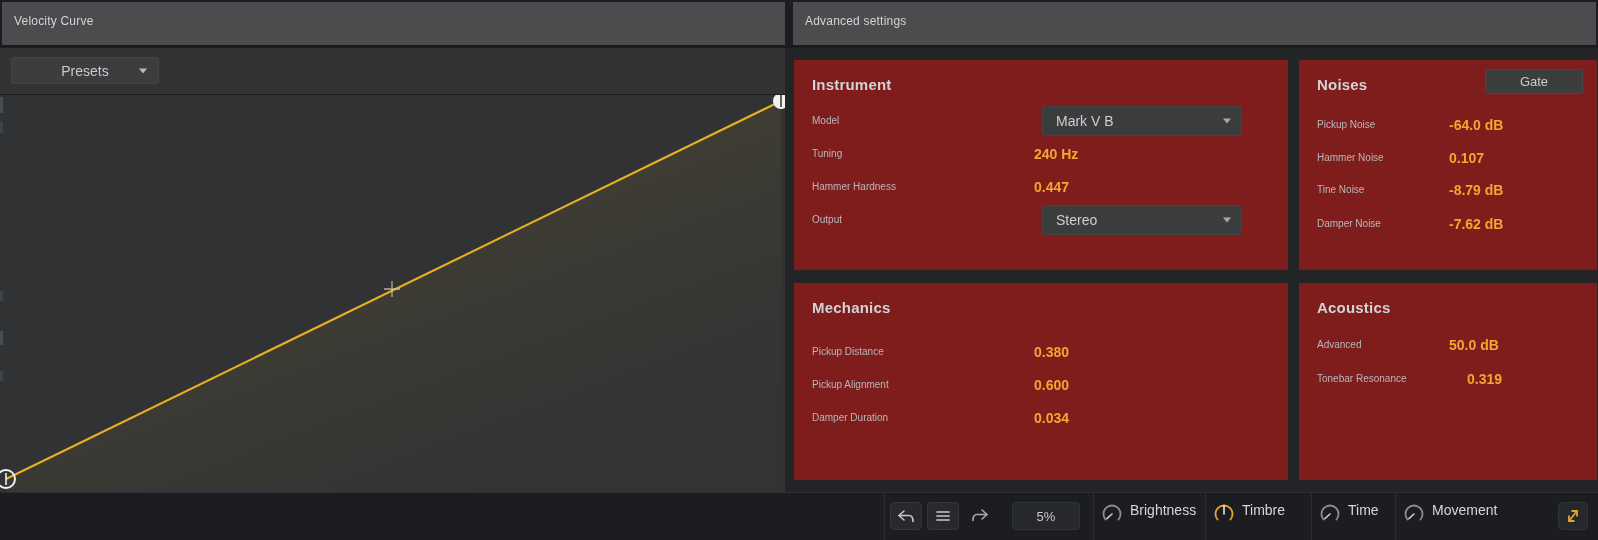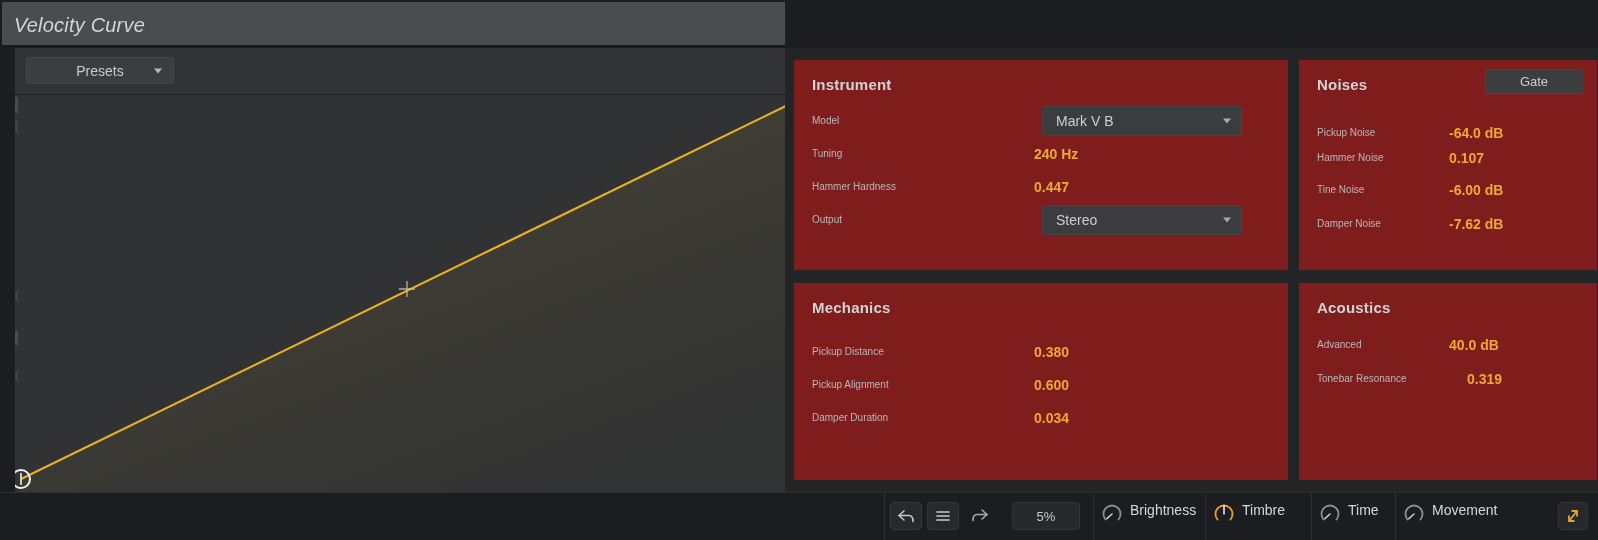--- a/index.html
+++ b/index.html
@@ -24,26 +24,26 @@
     box-sizing:border-box;
   }
   .hdr-right{
     position:absolute;top:2px;left:793px;width:803px;height:45px;
     background:#4a4c4e;
     border-bottom:2px solid #18191b;
     box-sizing:border-box;
   }
   .hdr-title{
     position:absolute;left:12px;top:12px;
-    font-size:20px;color:#d3d4d6;letter-spacing:.2px;font-style:italic;
+    font-size:12px;color:#d3d4d6;letter-spacing:.2px;
   }
 
   
   .left-panel{
-    position:absolute;top:48px;left:15px;width:785px;height:444px;
+    position:absolute;top:48px;left:0;width:785px;height:444px;
     background:#1d4ed8;
   }
   .preset-bar{
     position:absolute;top:0;left:0;width:785px;height:47px;
     background:#323335;
     border-bottom:1px solid #1d1e20;
     box-sizing:border-box;
   }
   .presets-btn{
     position:absolute;left:11px;top:9px;width:148px;height:27px;
@@ -161,20 +161,23 @@
   }
 </style>
 </head>
 <body>
 
 <div class="app">
 
   <div class="hdr">
     <div class="hdr-left">
       <div class="hdr-title">Velocity Curve</div>
+    </div>
+    <div class="hdr-right">
+      <div class="hdr-title">Advanced settings</div>
     </div>
   </div>
 
   <div class="left-panel">
 
     <div class="preset-bar">
       <div class="presets-btn">
         <span>Presets</span>
         <span class="caret"></span>
       </div>
@@ -270,47 +273,47 @@
           <span class="val valwide">0.034</span>
         </div>
       </div>
 
       <div class="card card-noises">
         <div class="sec-title">Noises</div>
         <div class="gate-btn">
           <span>Gate</span>
         </div>
 
-        <div class="row" style="top:60px">
+        <div class="row" style="top:52px">
           <span class="lbl">Pickup Noise</span>
           <span class="val valnar">-64.0 dB</span>
         </div>
 
         <div class="row" style="top:85px">
           <span class="lbl">Hammer Noise</span>
           <span class="val valnar">0.107</span>
         </div>
 
         <div class="row" style="top:117px">
           <span class="lbl">Tine Noise</span>
-          <span class="val valnar">-6.00 dB</span>
+          <span class="val valnar">-8.79 dB</span>
         </div>
 
         <div class="row" style="top:151px">
           <span class="lbl">Damper Noise</span>
           <span class="val valnar">-7.62 dB</span>
         </div>
       </div>
 
       <div class="card card-acoustics">
         <div class="sec-title">Acoustics</div>
 
         <div class="row" style="top:49px">
           <span class="lbl">Advanced</span>
-          <span class="val valnar">40.0 dB</span>
+          <span class="val valnar">50.0 dB</span>
         </div>
 
         <div class="row" style="top:83px">
           <span class="lbl">Tonebar Resonance</span>
           <span class="val" style="left:168px;width:92px">0.319</span>
         </div>
       </div>
 
     </div>
   </div>

